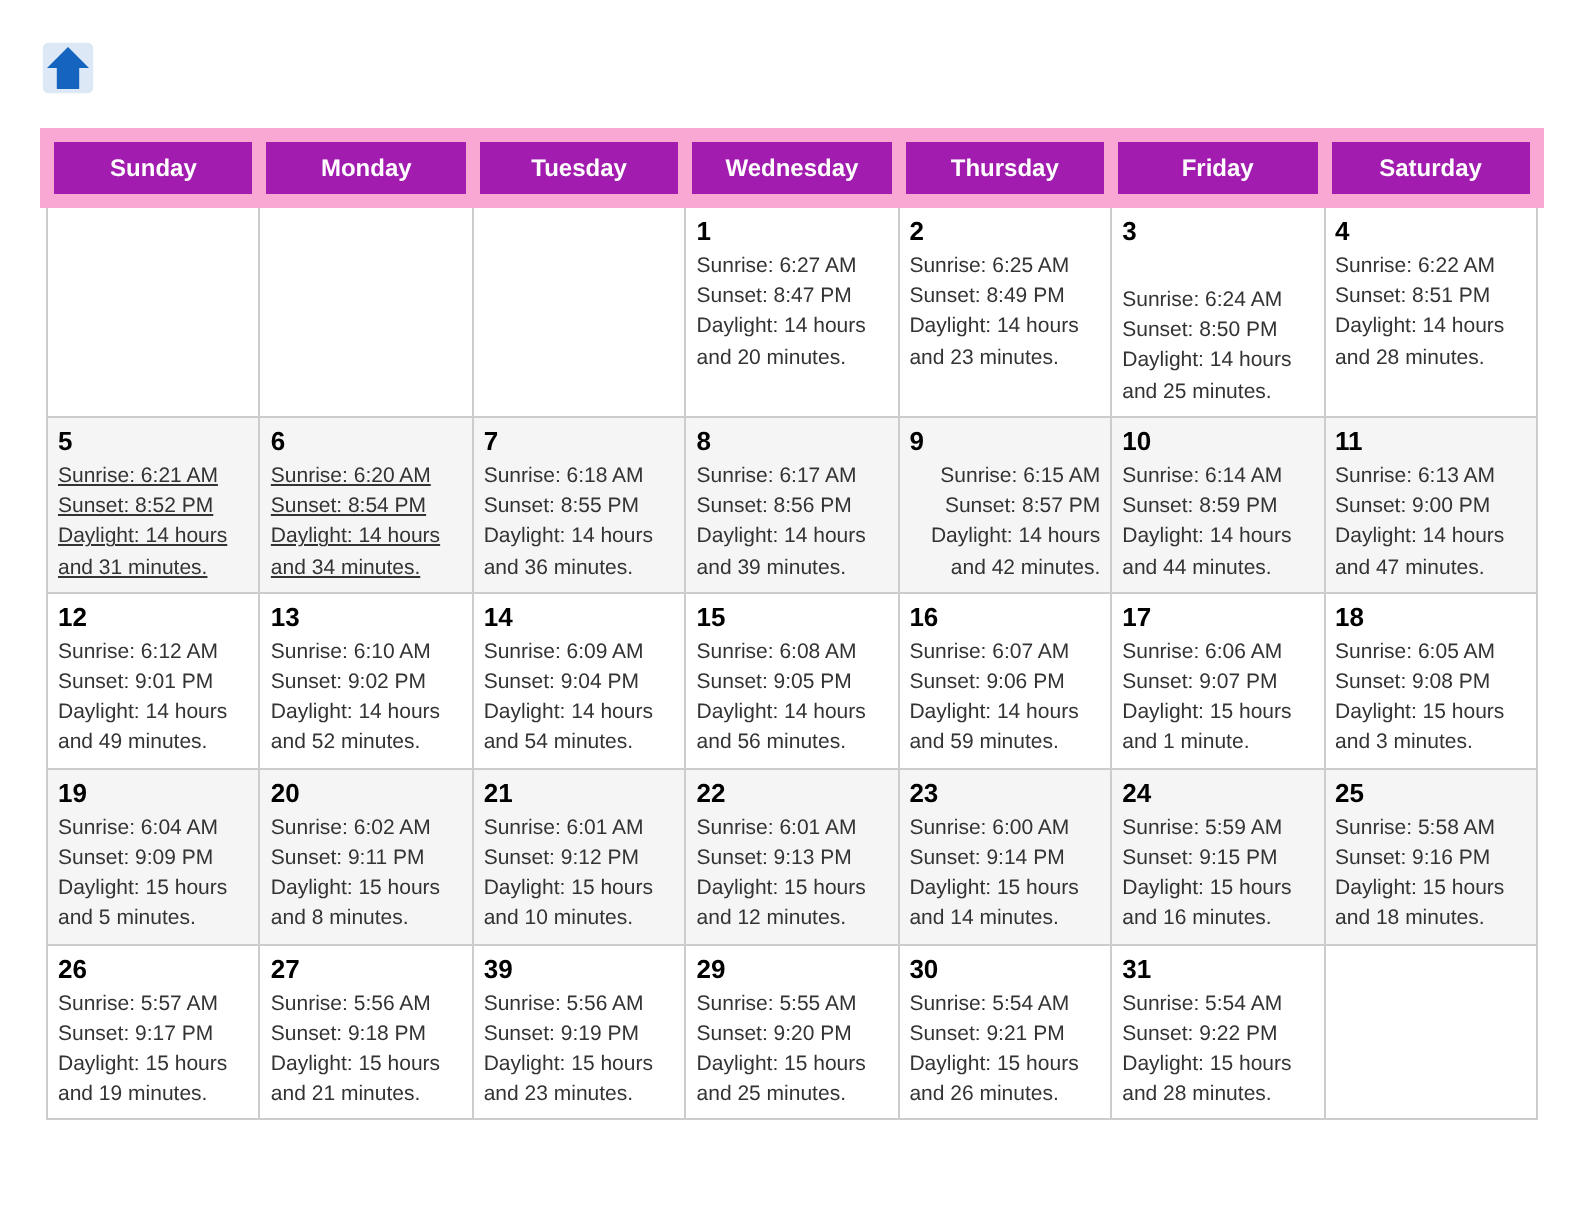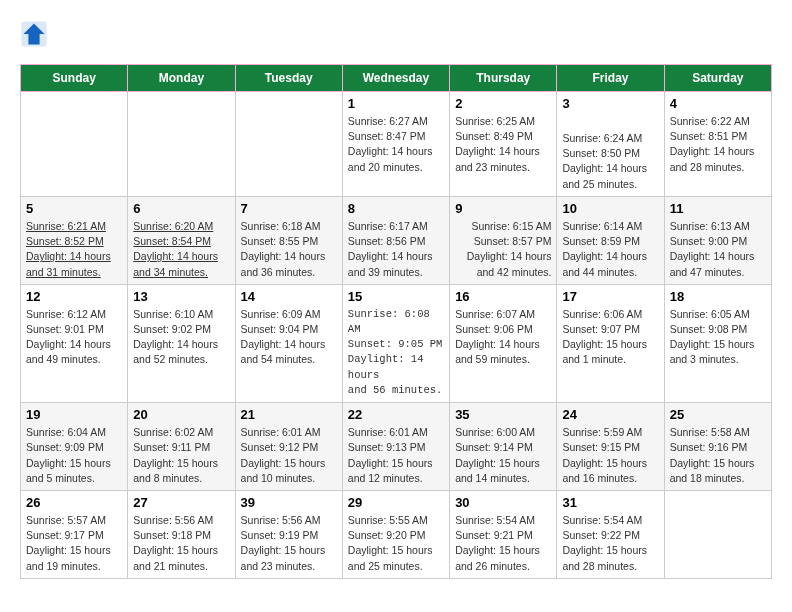--- a/index.html
+++ b/index.html
@@ -43,27 +43,27 @@
     .title-location {
       font-size: 16px;
       color: #333;
     }
     table {
       width: 100%;
       border-collapse: collapse;
       font-size: 11px;
     }
     thead tr th {
-      background: #15803d;
+      background: #a21caf;
       color: #fff;
       text-align: center;
       padding: 6px 4px;
       font-size: 12px;
       font-weight: bold;
-      border: 1px solid #f9a8d4;
+      border: 7px solid #f9a8d4;
     }
     tbody tr td {
       border: 1px solid #ccc;
       vertical-align: top;
       padding: 4px 5px;
       min-height: 80px;
       width: 14.28%;
       background: #fff;
     }
     tbody tr:nth-child(even) td {
@@ -218,21 +218,21 @@
         </td>
         <td>
           <span class="day-num">14</span>
           <div class="day-detail" style="white-space: pre-line;">Sunrise: 6:09 AM
 Sunset: 9:04 PM
 Daylight: 14 hours
 and 54 minutes.</div>
         </td>
         <td>
           <span class="day-num">15</span>
-          <div class="day-detail" style="white-space: pre-line; font-family: Liberation Mono, monospace;">Sunrise: 6:08 AM
+          <div class="day-detail" style="white-space: pre-line;">Sunrise: 6:08 AM
 Sunset: 9:05 PM
 Daylight: 14 hours
 and 56 minutes.</div>
         </td>
         <td>
           <span class="day-num">16</span>
           <div class="day-detail" style="white-space: pre-line;">Sunrise: 6:07 AM
 Sunset: 9:06 PM
 Daylight: 14 hours
 and 59 minutes.</div>
@@ -275,21 +275,21 @@
 and 10 minutes.</div>
         </td>
         <td>
           <span class="day-num">22</span>
           <div class="day-detail" style="white-space: pre-line;">Sunrise: 6:01 AM
 Sunset: 9:13 PM
 Daylight: 15 hours
 and 12 minutes.</div>
         </td>
         <td>
-          <span class="day-num">35</span>
+          <span class="day-num">23</span>
           <div class="day-detail" style="white-space: pre-line;">Sunrise: 6:00 AM
 Sunset: 9:14 PM
 Daylight: 15 hours
 and 14 minutes.</div>
         </td>
         <td>
           <span class="day-num">24</span>
           <div class="day-detail" style="white-space: pre-line;">Sunrise: 5:59 AM
 Sunset: 9:15 PM
 Daylight: 15 hours

